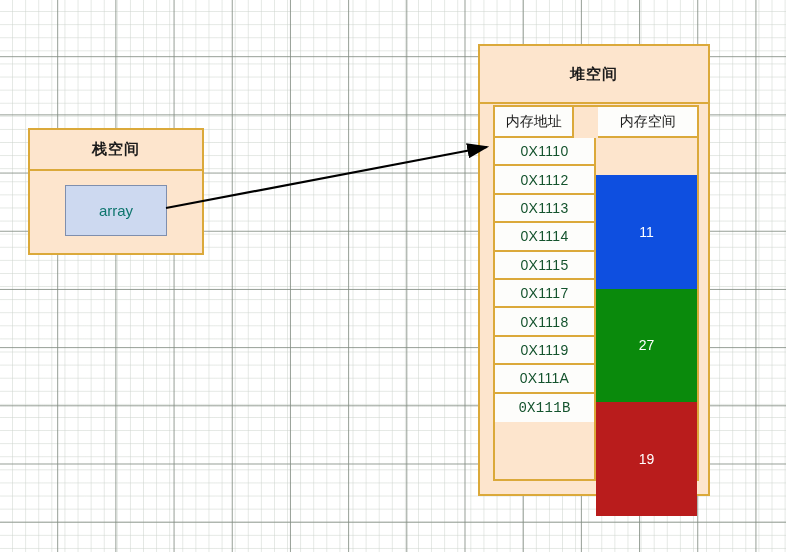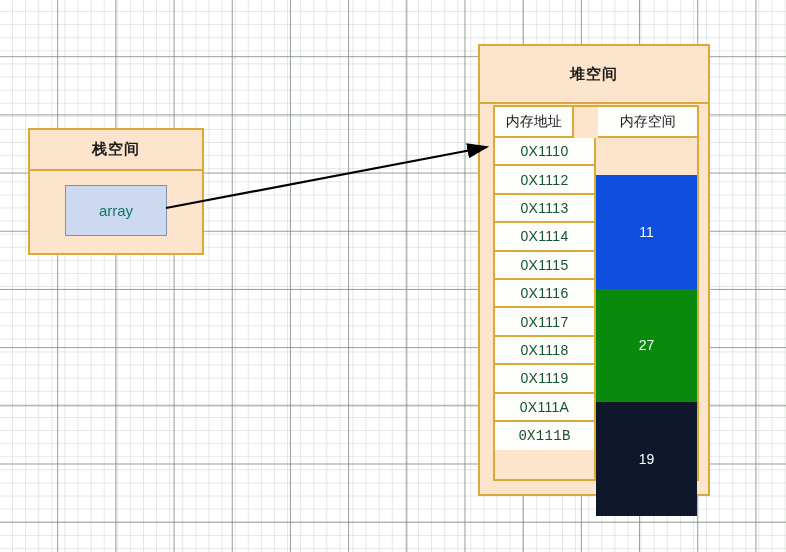--- a/index.html
+++ b/index.html
@@ -233,31 +233,30 @@
         <div class="hcell space">内存空间</div>
       </div>
 
       <div id="mem-body">
         <div id="addr-col">
             <div class="addr-cell">0X1110</div>
             <div class="addr-cell">0X1112</div>
             <div class="addr-cell">0X1113</div>
             <div class="addr-cell">0X1114</div>
             <div class="addr-cell">0X1115</div>
-            <div class="addr-cell">0X1116</div>
             <div class="addr-cell">0X1117</div>
             <div class="addr-cell">0X1118</div>
             <div class="addr-cell">0X1119</div>
             <div class="addr-cell">0X111A</div>
             <div class="addr-cell last">0X111B</div>
           </div>
         <div id="value-col">
             <div class="value-block" style="height: 33.3333%; background: rgb(14, 79, 224);">11</div>
             <div class="value-block" style="height: 33.3333%; background: rgb(10, 138, 12);">27</div>
-            <div class="value-block" style="height: 33.3333%; background: #0f172a;">19</div>
+            <div class="value-block" style="height: 33.3333%; background: #b91c1c;">19</div>
           </div>
       </div>
     </div>
   </div>
 
   <svg id="arrow-svg">
     <defs>
       <marker id="arrowhead" markerWidth="10" markerHeight="7" refX="9" refY="3.5" orient="auto">
         <polygon points="0 0, 10 3.5, 0 7" fill="#000000"></polygon>
       </marker>

